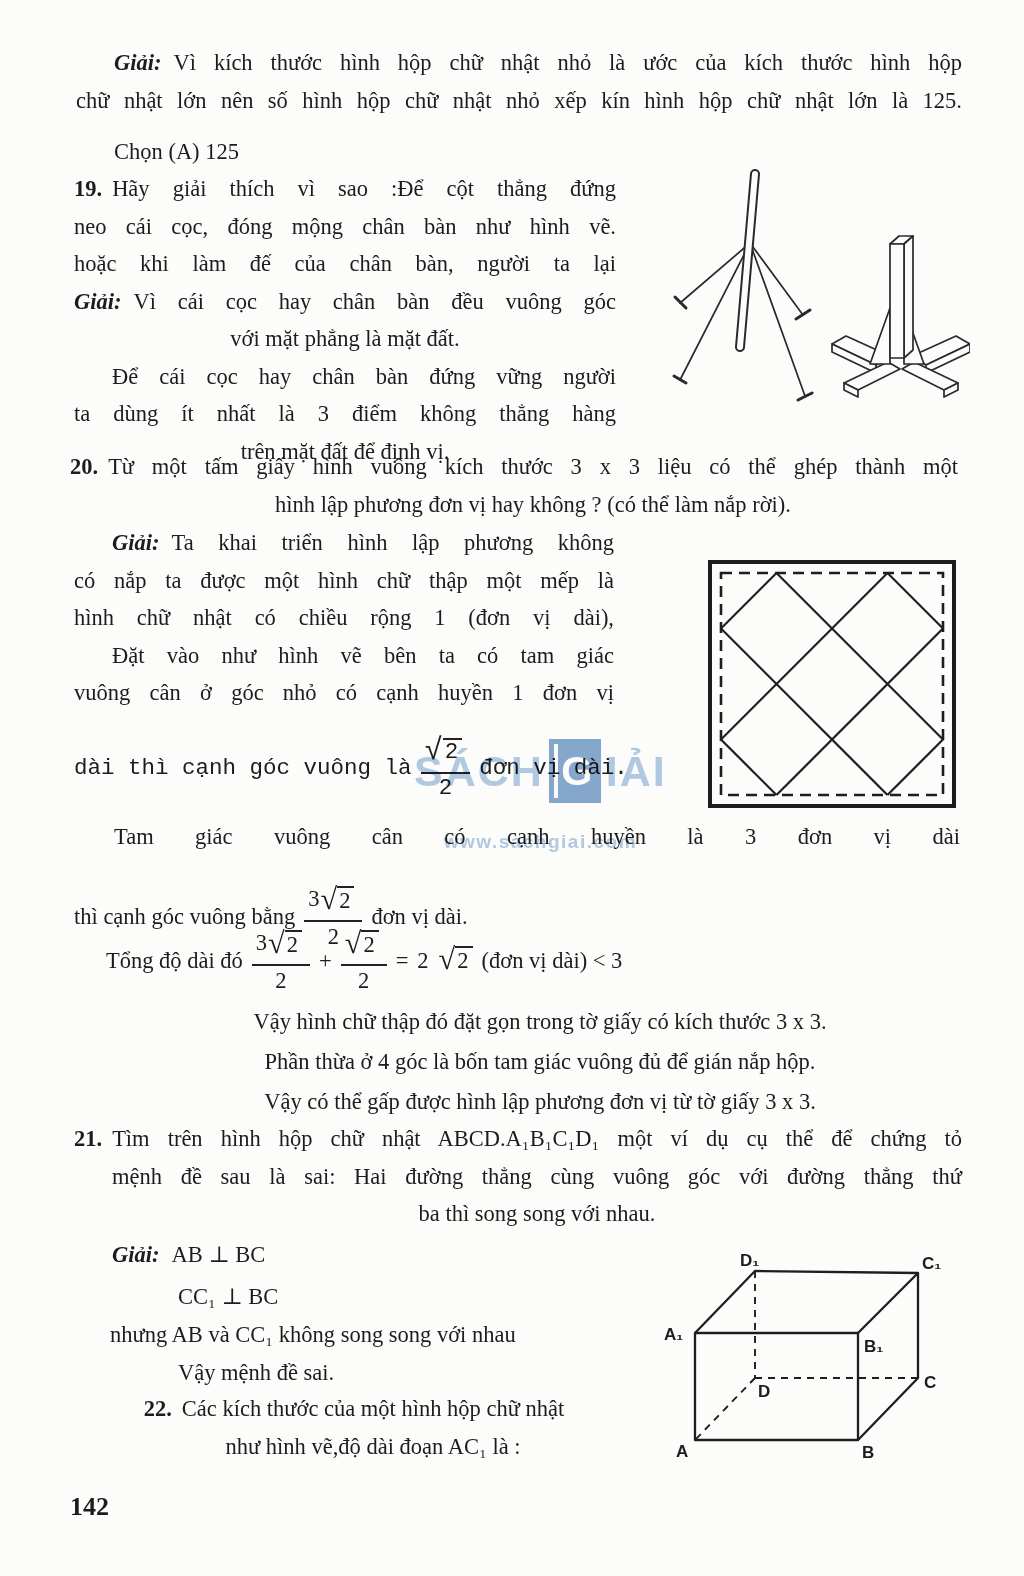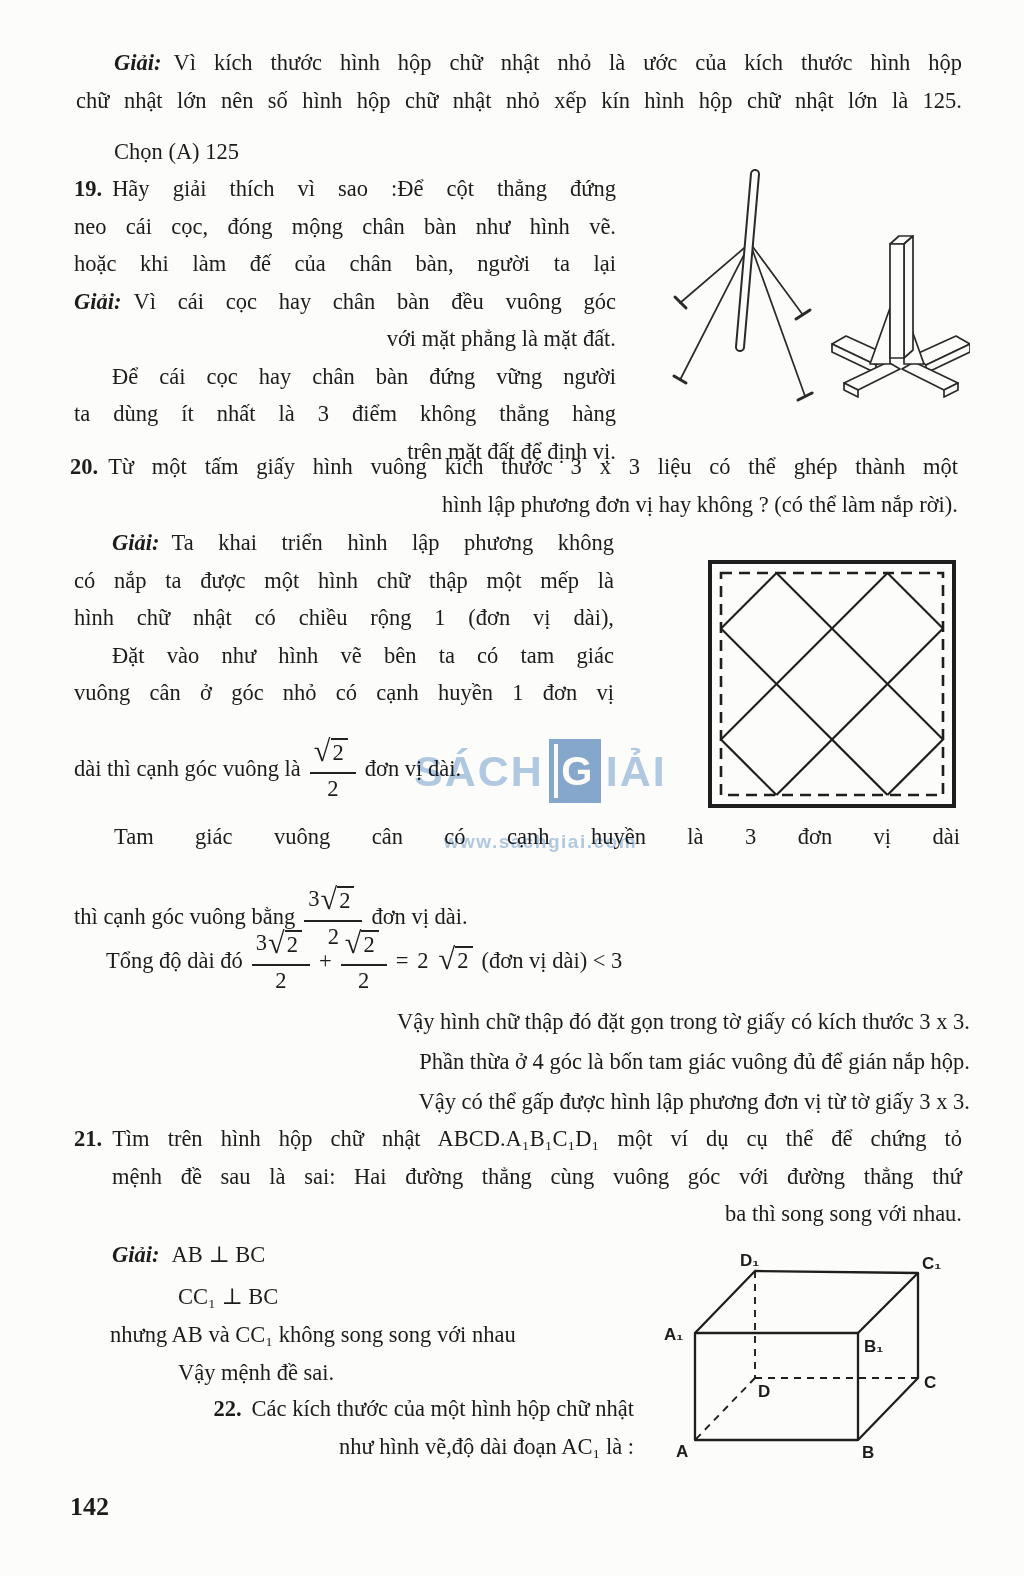--- a/index.html
+++ b/index.html
@@ -5,21 +5,21 @@
   * { margin:0; padding:0; box-sizing:border-box; }
   html,body { background:#e8e8e8; }
   .page {
     position:relative; width:1024px; height:1576px; margin:0 auto;
     background:#fcfcfb; color:#1c1c1c; overflow:hidden;
     font-family:"Liberation Serif","DejaVu Serif",serif;
     font-size:22.5px; line-height:37.5px;
   }
   .blk { position:absolute; }
   .jline { text-align:justify; text-align-last:justify; }
-  .ll   { text-align:right; }
+  .ll   { text-align:center; }
   .ind  { padding-left:38px; }
   .bnum { font-weight:bold; margin-right:10px; }
   .slabel { font-weight:bold; font-style:italic; margin-right:12px; }
   .mline { display:flex; align-items:center; }
   .mline > * { margin-right:9px; }
   .frac { display:inline-flex; flex-direction:column; align-items:center; line-height:1.15; }
   .frac .num { display:inline-flex; align-items:flex-start; border-bottom:2px solid #222; padding:2px 8px 3px 4px; }
   .frac .den { padding-top:2px; }
   .sqrt { display:inline-flex; align-items:flex-start; line-height:1.15; }
   .rsign { font-size:1.35em; line-height:1; transform:translateY(-0.08em); }
@@ -112,21 +112,21 @@
   </div>
 
   <div class="blk" style="left:74px; top:524px; width:540px;">
     <div class="jline ind"><span class="slabel">Giải:</span><span>Ta khai triển hình lập phương không</span></div>
     <div class="jline">có nắp ta được một hình chữ thập một mếp là</div>
     <div class="jline">hình chữ nhật có chiều rộng 1 (đơn vị dài),</div>
     <div class="jline ind">Đặt vào như hình vẽ bên ta có tam giác</div>
     <div class="jline">vuông cân ở góc nhỏ có cạnh huyền 1 đơn vị</div>
   </div>
 
-  <div class="blk mline" style="left:74px; top:732px; height:74px;">
+  <div class="blk mline" style="left:74px; top:732px; height:74px;font-family:Liberation Mono, monospace;">
     <span>dài thì cạnh góc vuông là</span>
     <span class="frac">
       <span class="num">
           <span class="sqrt">
             <span class="rsign">√</span>
             <span class="rad">2</span>
           </span>
         </span>
       <span class="den">2</span>
     </span>

